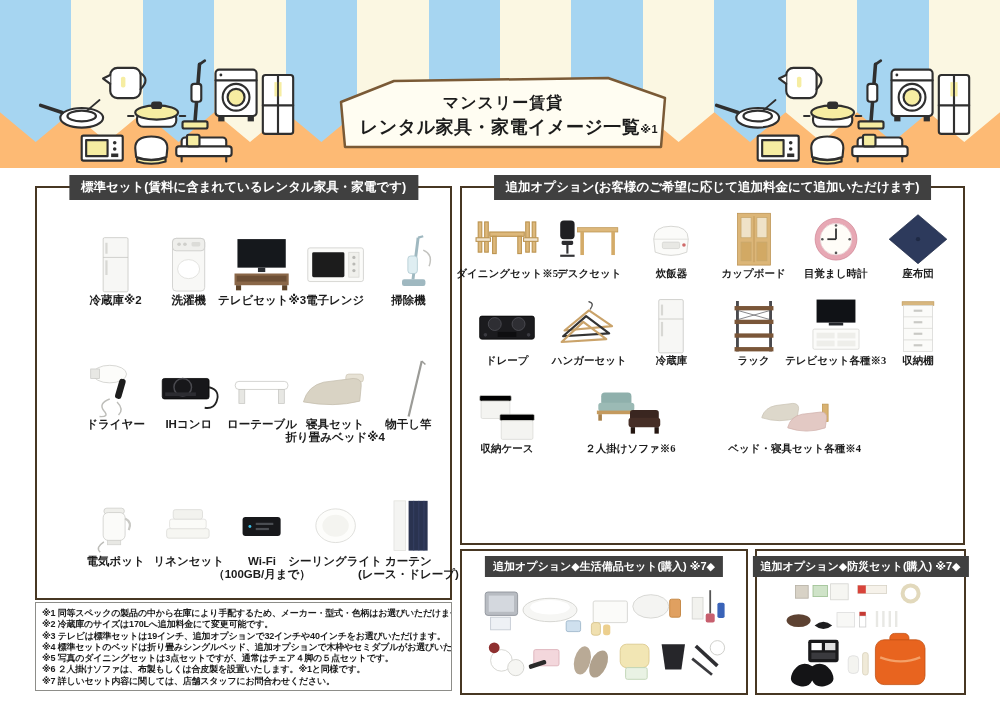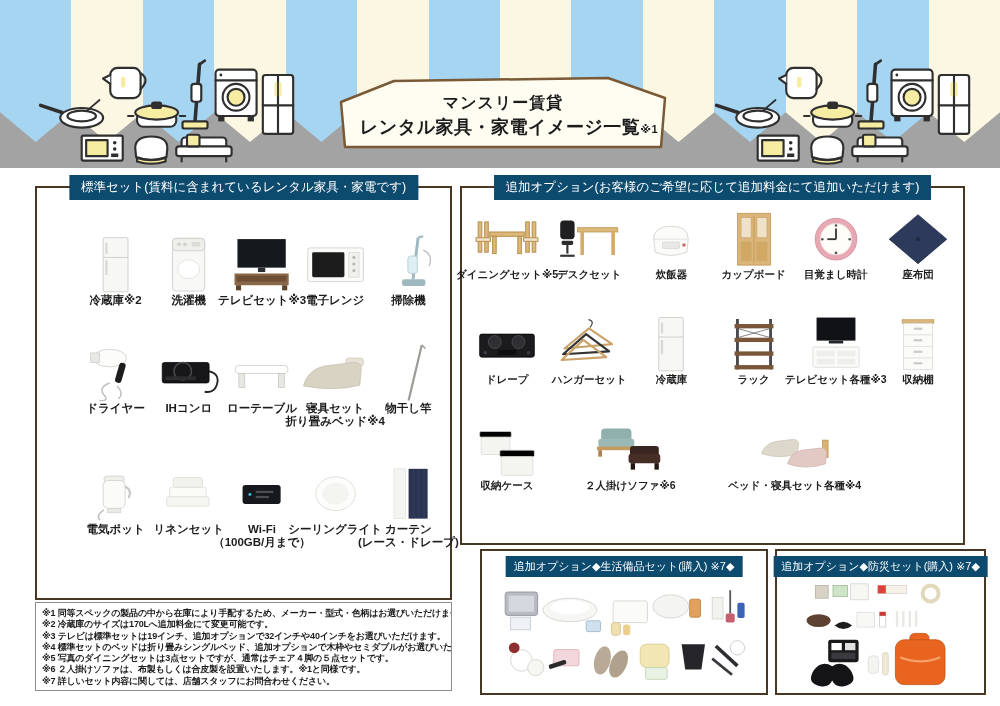--- a/index.html
+++ b/index.html
@@ -1,21 +1,21 @@
 <!DOCTYPE html>
 <html><head>
 <meta charset="utf-8">
 <style>
   html,body{margin:0;padding:0;}
   body{
     width:1000px;height:706px;position:relative;background:#ffffff;overflow:hidden;
     font-family:"Liberation Sans","DejaVu Sans",sans-serif;color:#1c1c1c;
   }
   
-  .top-area{position:absolute;left:0;top:0;width:1000px;height:168px;background:#a3a3a3;}
+  .top-area{position:absolute;left:0;top:0;width:1000px;height:168px;background:#fdba74;}
   .awning{
     position:absolute;left:0;top:0;width:1000px;height:142px;
     background:repeating-linear-gradient(90deg,#a6d5f1 0 71.43px,#fbf7e2 71.43px 142.86px);
     clip-path:polygon(0 0,100% 0,100% 79%,96.43% 100%,92.86% 79%,89.29% 100%,85.71% 79%,
       82.14% 100%,78.57% 79%,75% 100%,71.43% 79%,67.86% 100%,64.29% 79%,60.71% 100%,
       57.14% 79%,53.57% 100%,50% 79%,46.43% 100%,42.86% 79%,39.29% 100%,35.71% 79%,
       32.14% 100%,28.57% 79%,25% 100%,21.43% 79%,17.86% 100%,14.29% 79%,10.71% 100%,
       7.14% 79%,3.57% 100%,0 79%);
   }
   .cluster{position:absolute;top:50px;width:268px;height:116px;z-index:3;}
@@ -28,43 +28,43 @@
   .title-text{position:absolute;inset:0;display:flex;flex-direction:column;align-items:center;justify-content:center;gap:1px;padding-top:6px;}
   .title-line1{font-size:16px;font-weight:bold;letter-spacing:1px;}
   .title-line2{font-size:18px;font-weight:bold;letter-spacing:0.5px;margin-left:12px;}
   .title-note{font-size:11px;font-weight:bold;}
   
   .panel{position:absolute;background:#fff;border:2px solid #473723;box-sizing:border-box;}
   .std-panel{left:35px;top:186px;width:417px;height:414px;}
   .opt-panel{left:460px;top:186px;width:505px;height:359px;}
   .pill{
     position:absolute;top:-13px;left:50%;transform:translateX(-50%);
-    background:#0c4a6e;color:#fff;font-weight:normal;font-size:12.5px;
+    background:#404040;color:#fff;font-weight:bold;font-size:12.5px;
     padding:4px 12px;white-space:nowrap;z-index:2;
   }
   .grid{display:grid;box-sizing:border-box;}
-  .std-grid{grid-template-columns:repeat(5,1fr);padding:16px 5px 2px;row-gap:4px;margin-left:37px;}
-  .opt-grid{grid-template-columns:repeat(6,1fr);padding:14px 4px 2px;row-gap:27px;}
+  .std-grid{grid-template-columns:repeat(5,1fr);padding:16px 5px 2px;row-gap:20px;margin-left:37px;}
+  .opt-grid{grid-template-columns:repeat(6,1fr);padding:14px 4px 2px;row-gap:9px;font-family:Liberation Serif, serif;}
   .cell{display:flex;flex-direction:column;align-items:center;min-width:0;}
   .img-box{width:100%;display:flex;align-items:flex-end;justify-content:center;}
   .std-grid .img-box{height:90px;}
   .std-grid .img-box svg{width:78px;height:84px;}
   .opt-grid .img-box{height:66px;}
   .opt-grid .img-box svg{width:72px;height:62px;}
   .plabel{font-weight:bold;text-align:center;line-height:1.18;white-space:nowrap;}
   .std-grid .plabel{font-size:11.5px;}
   .opt-grid .plabel{font-size:10.5px;}
   
   .footnotes{
     position:absolute;left:35px;top:602px;width:417px;height:89px;
     border:1px solid #8d8d89;box-sizing:border-box;padding:5px 6px;overflow:hidden;background:#fff;
   }
   .fline{font-size:9px;font-weight:bold;line-height:11.3px;white-space:nowrap;letter-spacing:-0.2px;}
   
-  .purchase{padding-top:0;margin-left:20px;}
+  .purchase{padding-top:0;}
   .life-box{left:460px;top:549px;width:288px;height:146px;}
   .emg-box{left:755px;top:549px;width:211px;height:146px;}
   .purchase .pill{top:5px;font-size:11px;padding:3px 8px;}
   .collage{position:absolute;left:0;right:0;bottom:2px;display:flex;justify-content:center;}
   .life-box .collage svg{width:278px;height:108px;}
   .emg-box .collage svg{width:178px;height:112px;}
 </style>
 </head>
 <body>
 

